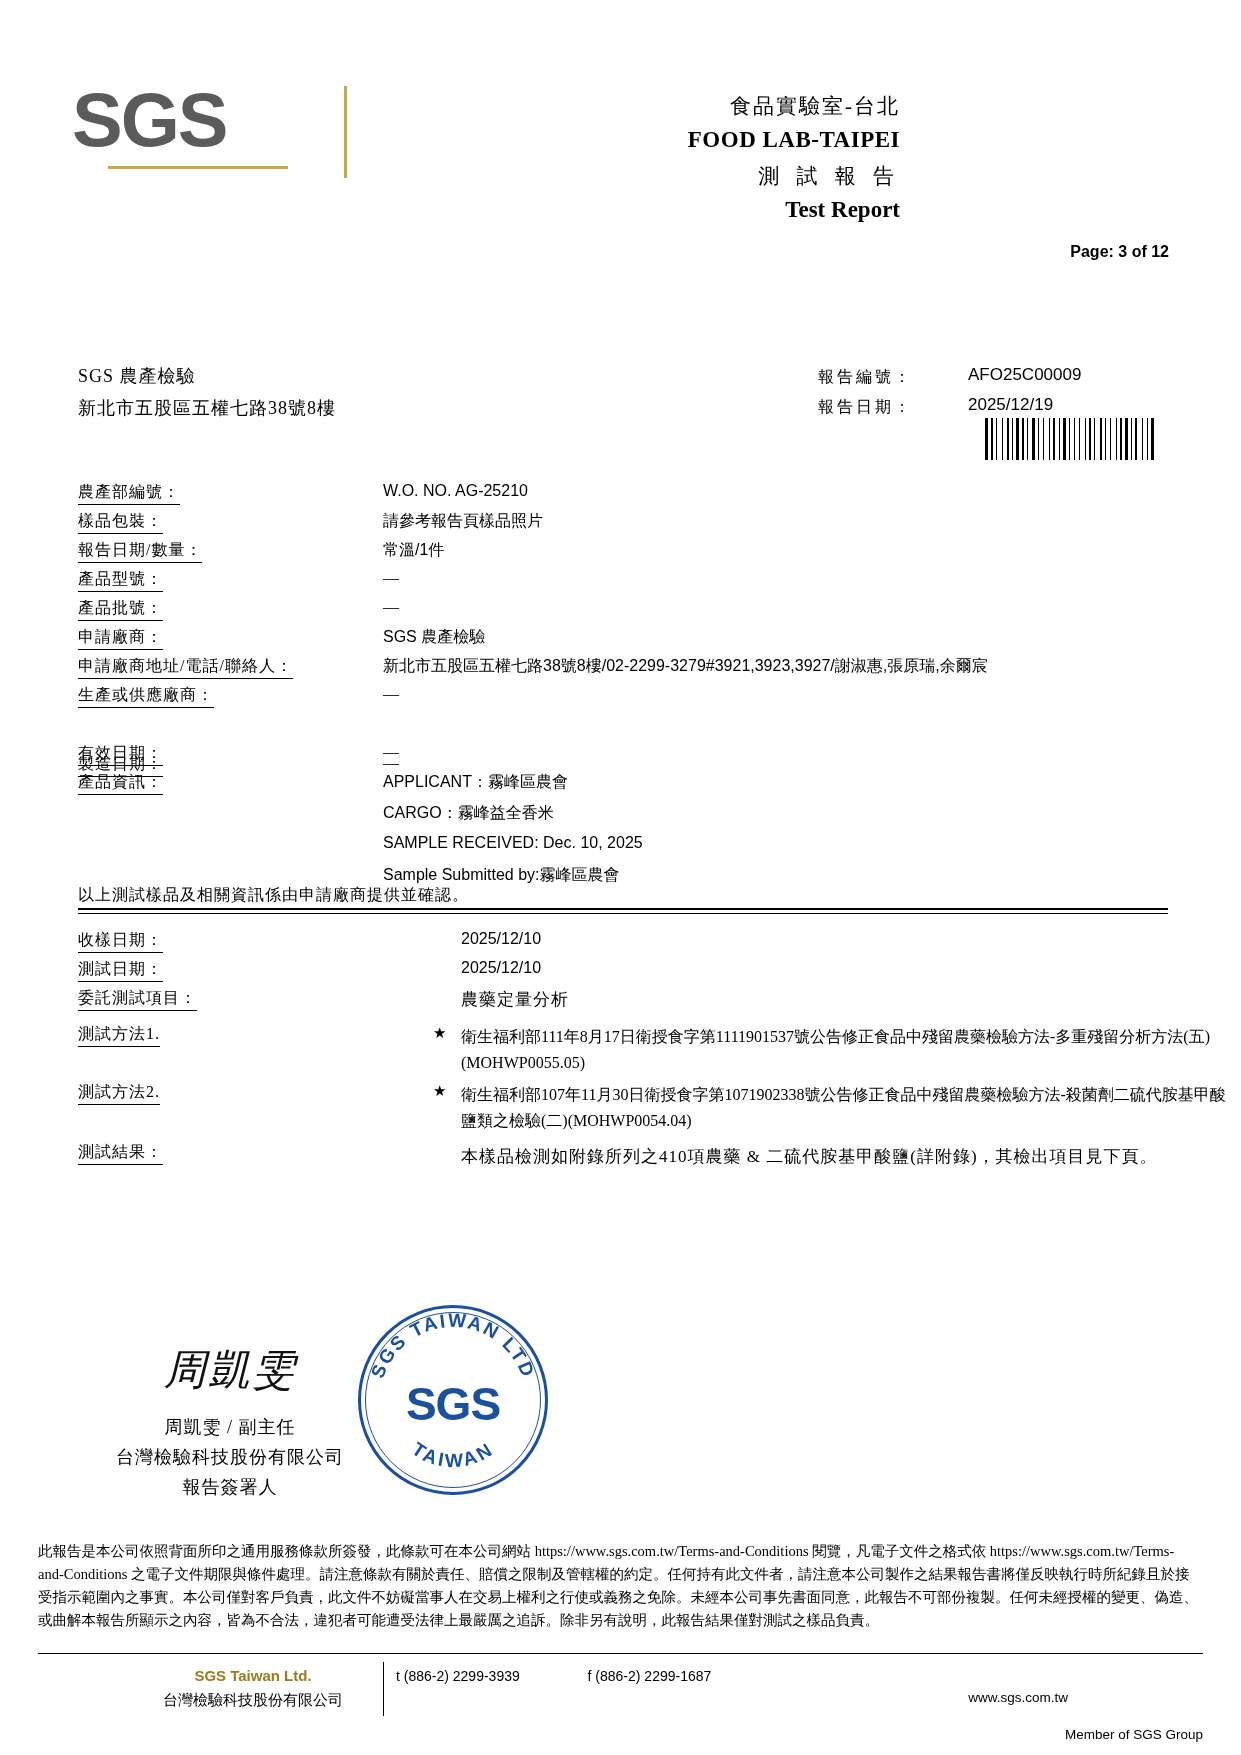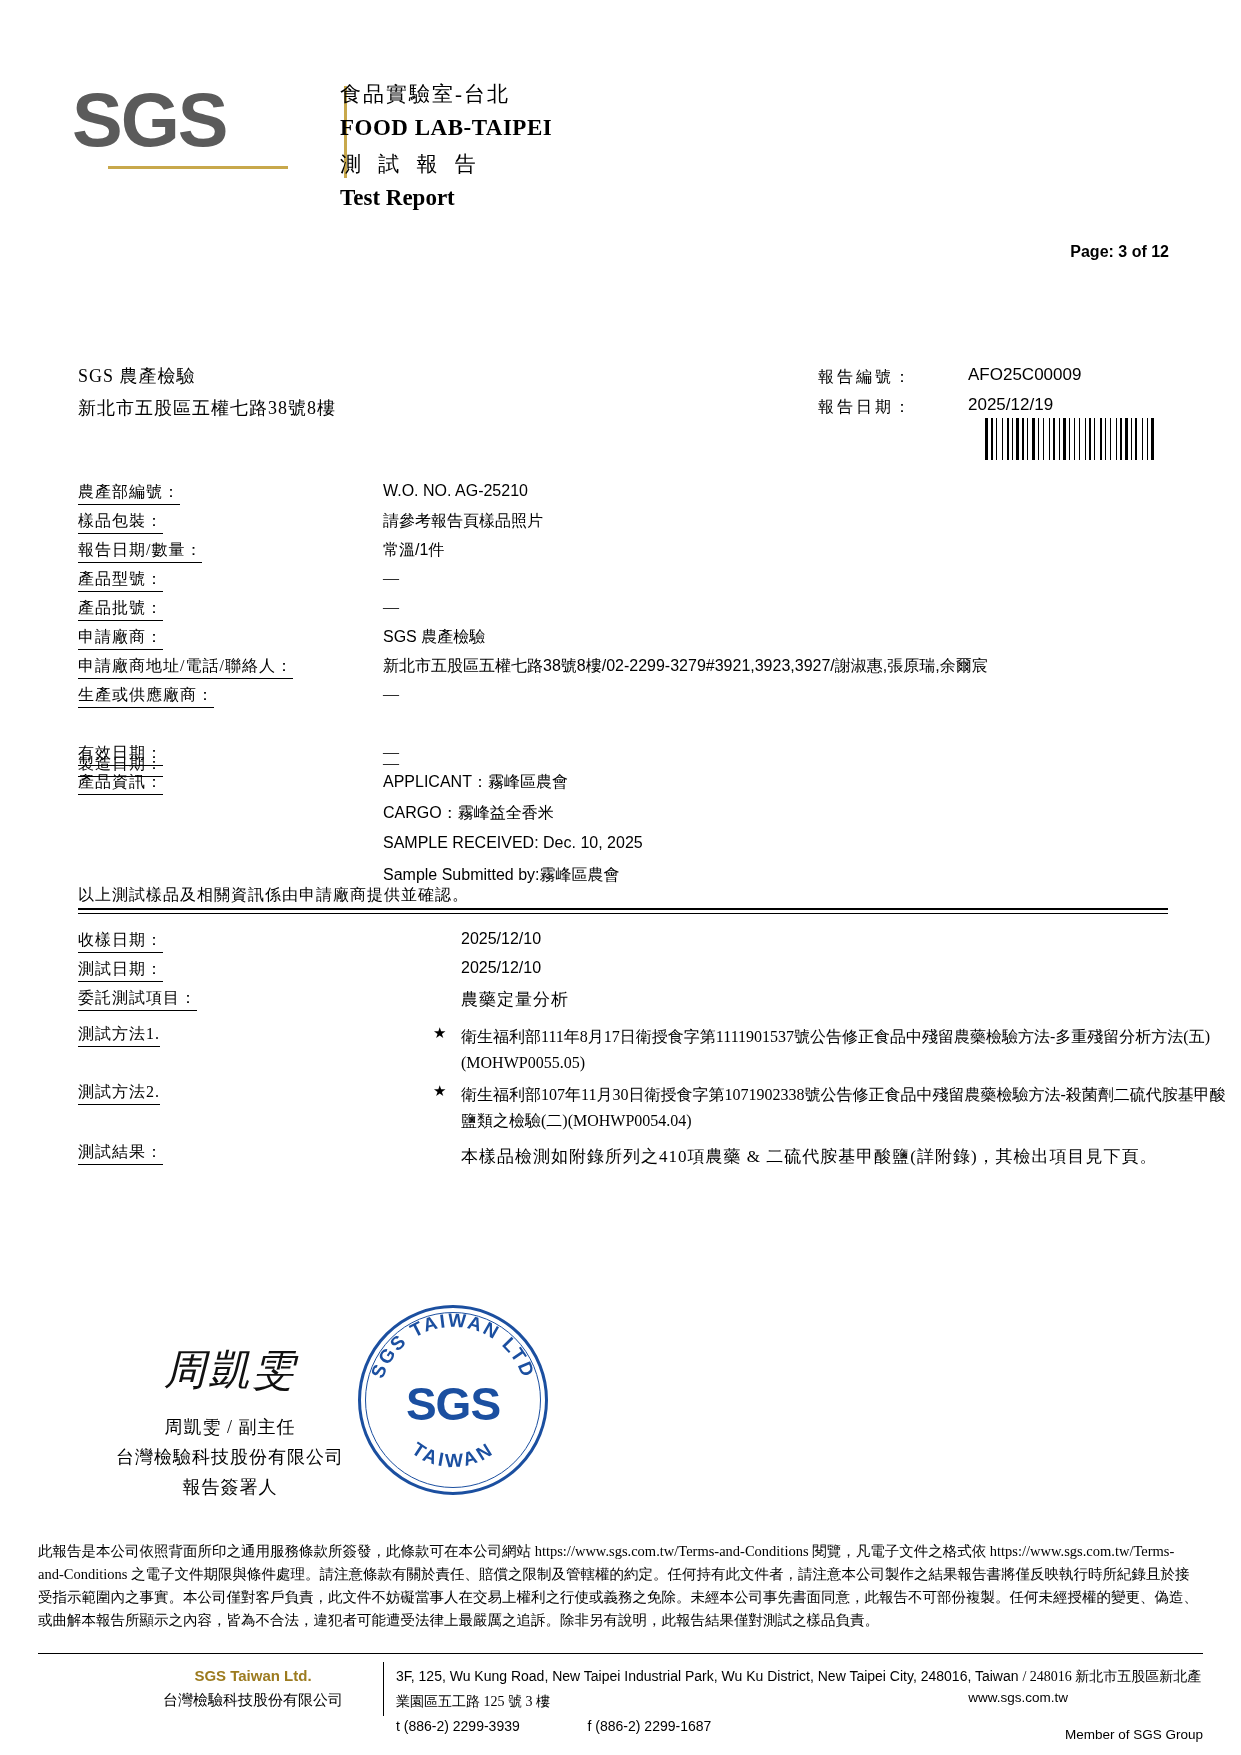--- a/index.html
+++ b/index.html
@@ -51,23 +51,23 @@
     left: 272px;
     top: 6px;
     width: 3px;
     height: 92px;
     background: #c8a84b;
   }
 
   .header-center {
     position: absolute;
     left: 340px;
-    top: 80px;
+    top: 92px;
     width: 560px;
-    text-align: left;
+    text-align: right;
   }
   .hc-line1 {
     font-size: 21px;
     letter-spacing: 2px;
     margin-bottom: 7px;
   }
   .hc-line2 {
     font-family: "Liberation Serif", serif;
     font-weight: bold;
     font-size: 23px;
@@ -561,24 +561,20 @@
   <div class="footer-rule"></div>
 
   <div class="footer">
     <div class="f-left">
       <div class="b">SGS Taiwan Ltd.</div>
       <div>台灣檢驗科技股份有限公司</div>
     </div>
     <div class="f-sep"></div>
     <div class="f-right">
       <div>
-        <span>3F, 125, Wu Kung Road, New Taipei Industrial Park, Wu Ku District, New Taipei City, 248016, Taiwan</span>
-        <span style="font-family:'Liberation Serif',serif;">/ 248016 新北市五股區新北產業園區五工路 125 號 3 樓</span>
-      </div>
-      <div>
         <span>t (886-2) 2299-3939</span>
         <span style="display:inline-block;width:60px;"></span>
         <span>f (886-2) 2299-1687</span>
       </div>
     </div>
     <div class="f-web">www.sgs.com.tw</div>
   </div>
 
   <div class="f-member">Member of SGS Group</div>
 

